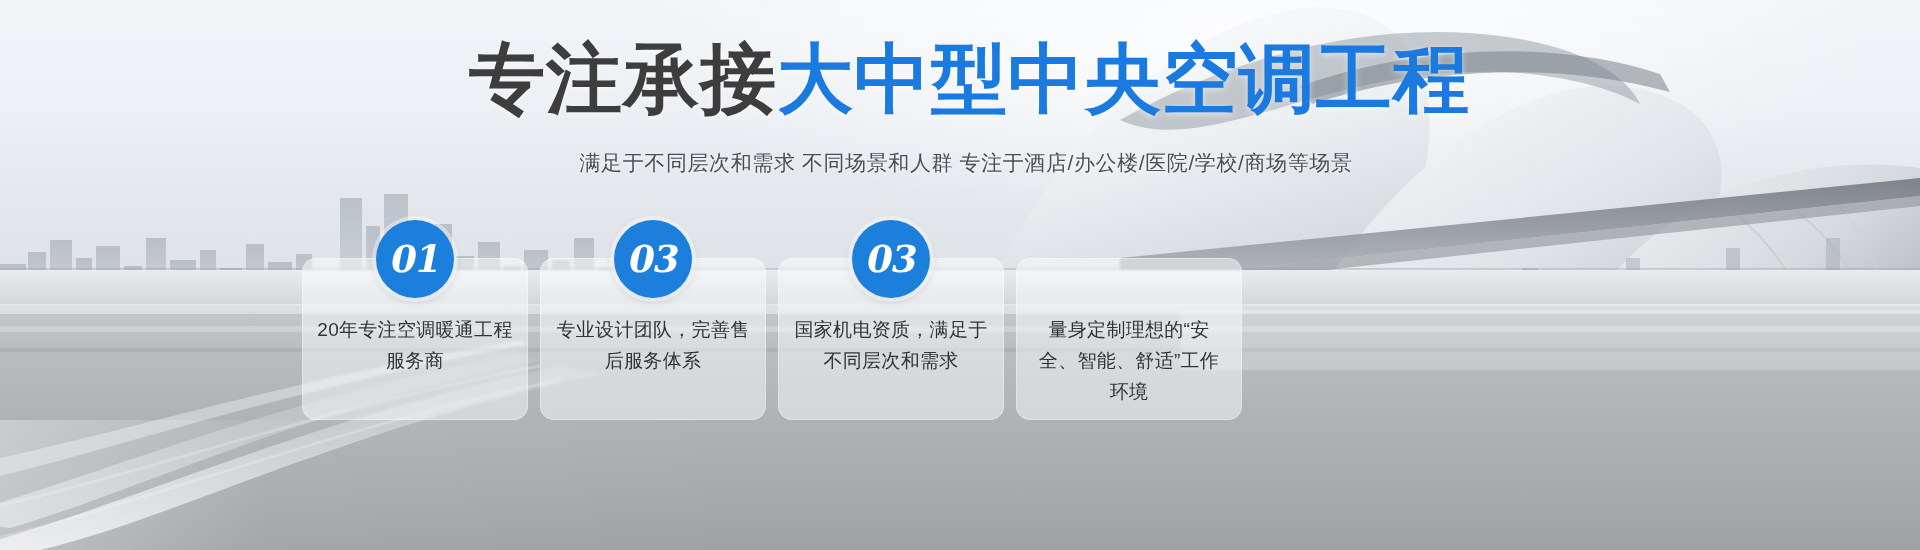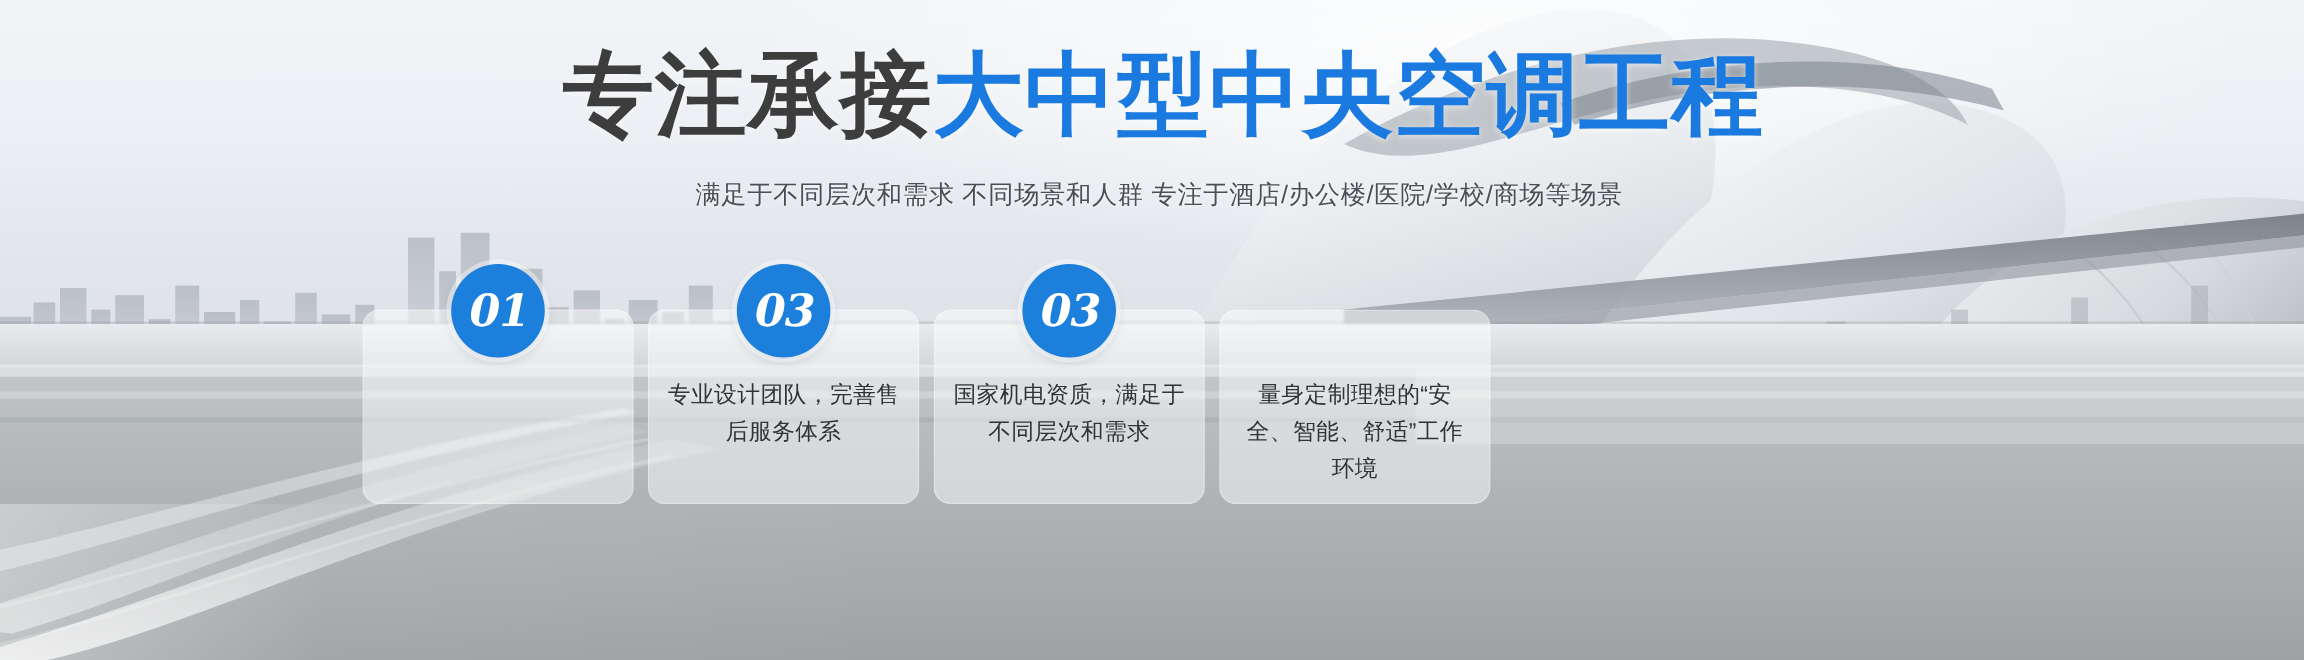--- a/index.html
+++ b/index.html
@@ -278,20 +278,21 @@
   </div>
 
   <div class="subtitle">满足于不同层次和需求  不同场景和人群  专注于酒店/办公楼/医院/学校/商场等场景</div>
 
   <div class="cards">
 
     <div class="card">
       <div class="badge">
         <span>01</span>
       </div>
+      <div class="card-text">20年专注空调暖通工程服务商</div>
     </div>
 
     <div class="card">
       <div class="badge">
         <span>03</span>
       </div>
       <div class="card-text">专业设计团队，完善售后服务体系</div>
     </div>
 
     <div class="card">

